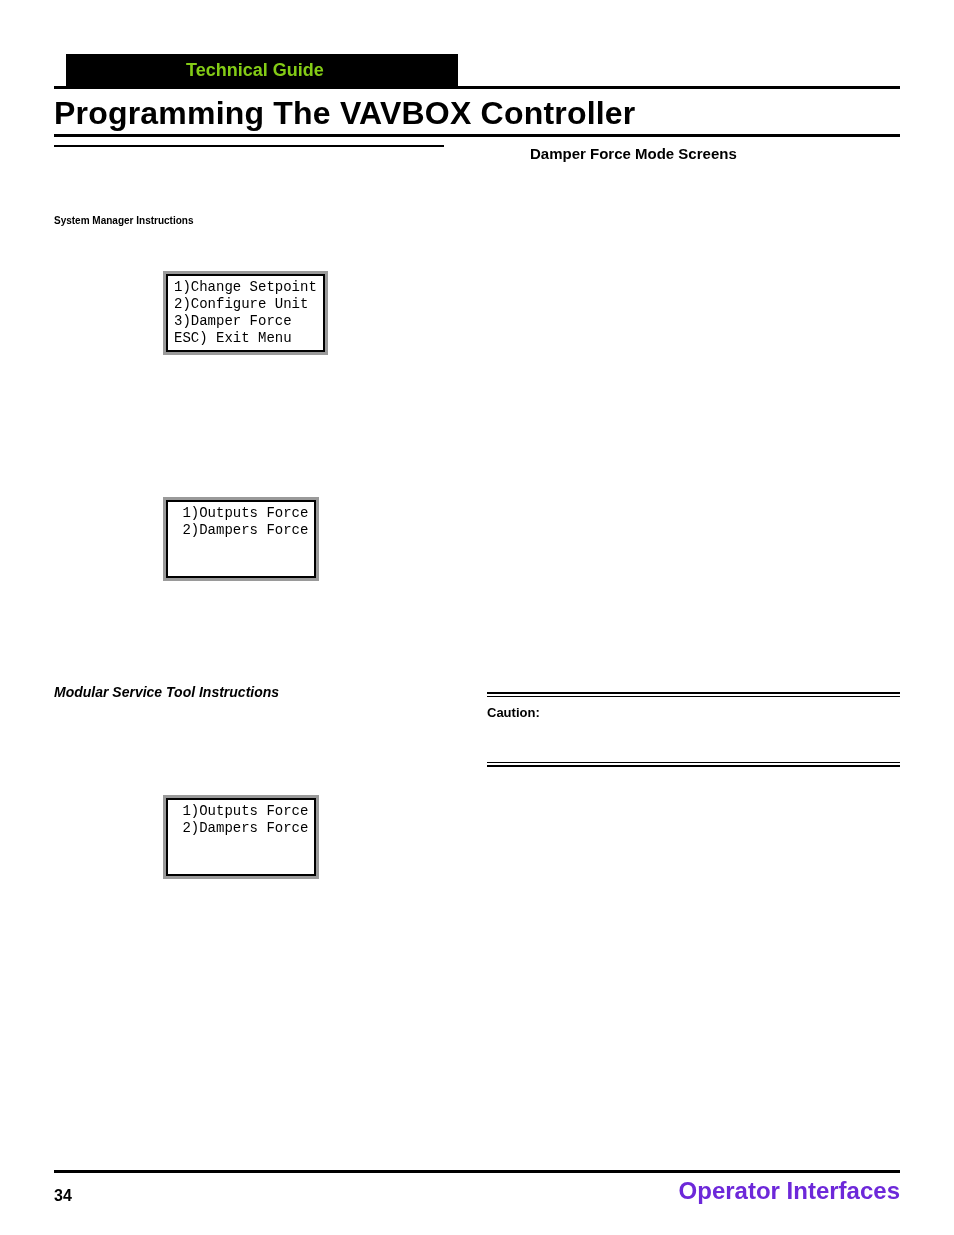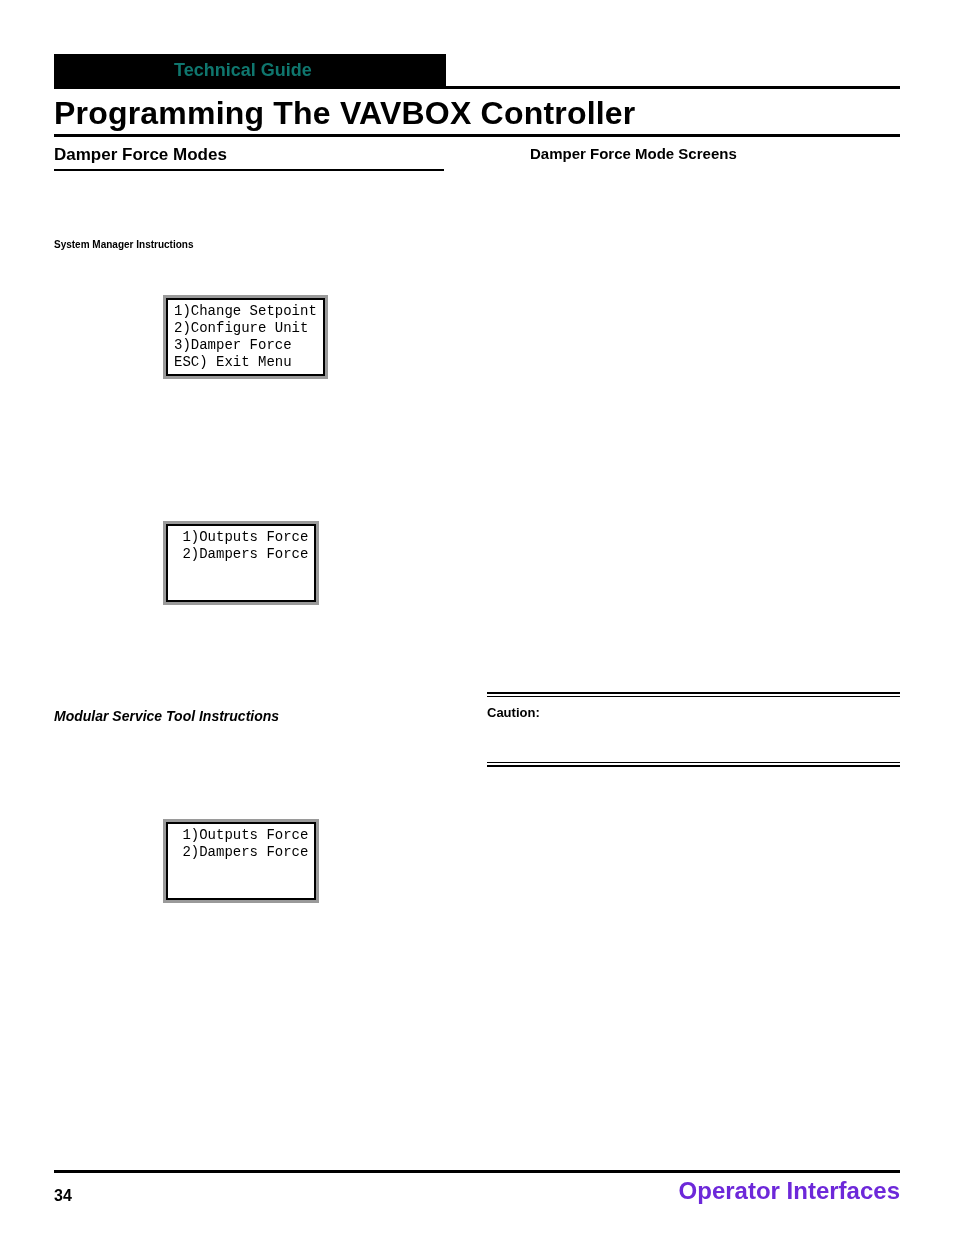--- a/index.html
+++ b/index.html
@@ -7,24 +7,24 @@
     width: 954px;
     height: 1235px;
     background: #fff;
     font-family: Arial, Helvetica, sans-serif;
     color: #000;
     position: relative;
     padding: 54px 54px 0 54px;
   }
   .header-bar-row { position: relative; height: 32px; margin-bottom: 0; }
   .black-box {
-    position: absolute; left: 0; top: 0;
+    position: absolute; left: 12px; top: 0;
     width: 392px; height: 32px;
     background: #000;
-    color: #0f766e;
+    color: #84cc16;
     font-weight: bold;
     font-size: 18px;
     line-height: 32px;
     padding-left: 120px;
   }
   .rule-heavy { border: 0; border-top: 3px solid #000; margin-top: 0; }
 
   .main-title {
     font-size: 32px;
     font-weight: bold;
@@ -90,21 +90,20 @@
   <div class="black-box">Technical Guide</div>
 </div>
 <hr class="rule-heavy">
 
 <div class="main-title">Programming The VAVBOX Controller</div>
 <hr class="under-title">
 
 <div class="two-col">
 
   <div class="col">
-    <div class="sub-head">Damper Force Modes</div>
     <hr class="sub-rule">
 
     <div class="section-label">System Manager Instructions</div>
 
     <div class="lcd-wrap">
       <div class="lcd"><span>1)Change Setpoint</span>
 <span>2)Configure Unit</span>
 <span>3)Damper Force</span>
 <span>ESC) Exit Menu</span></div>
     </div>

